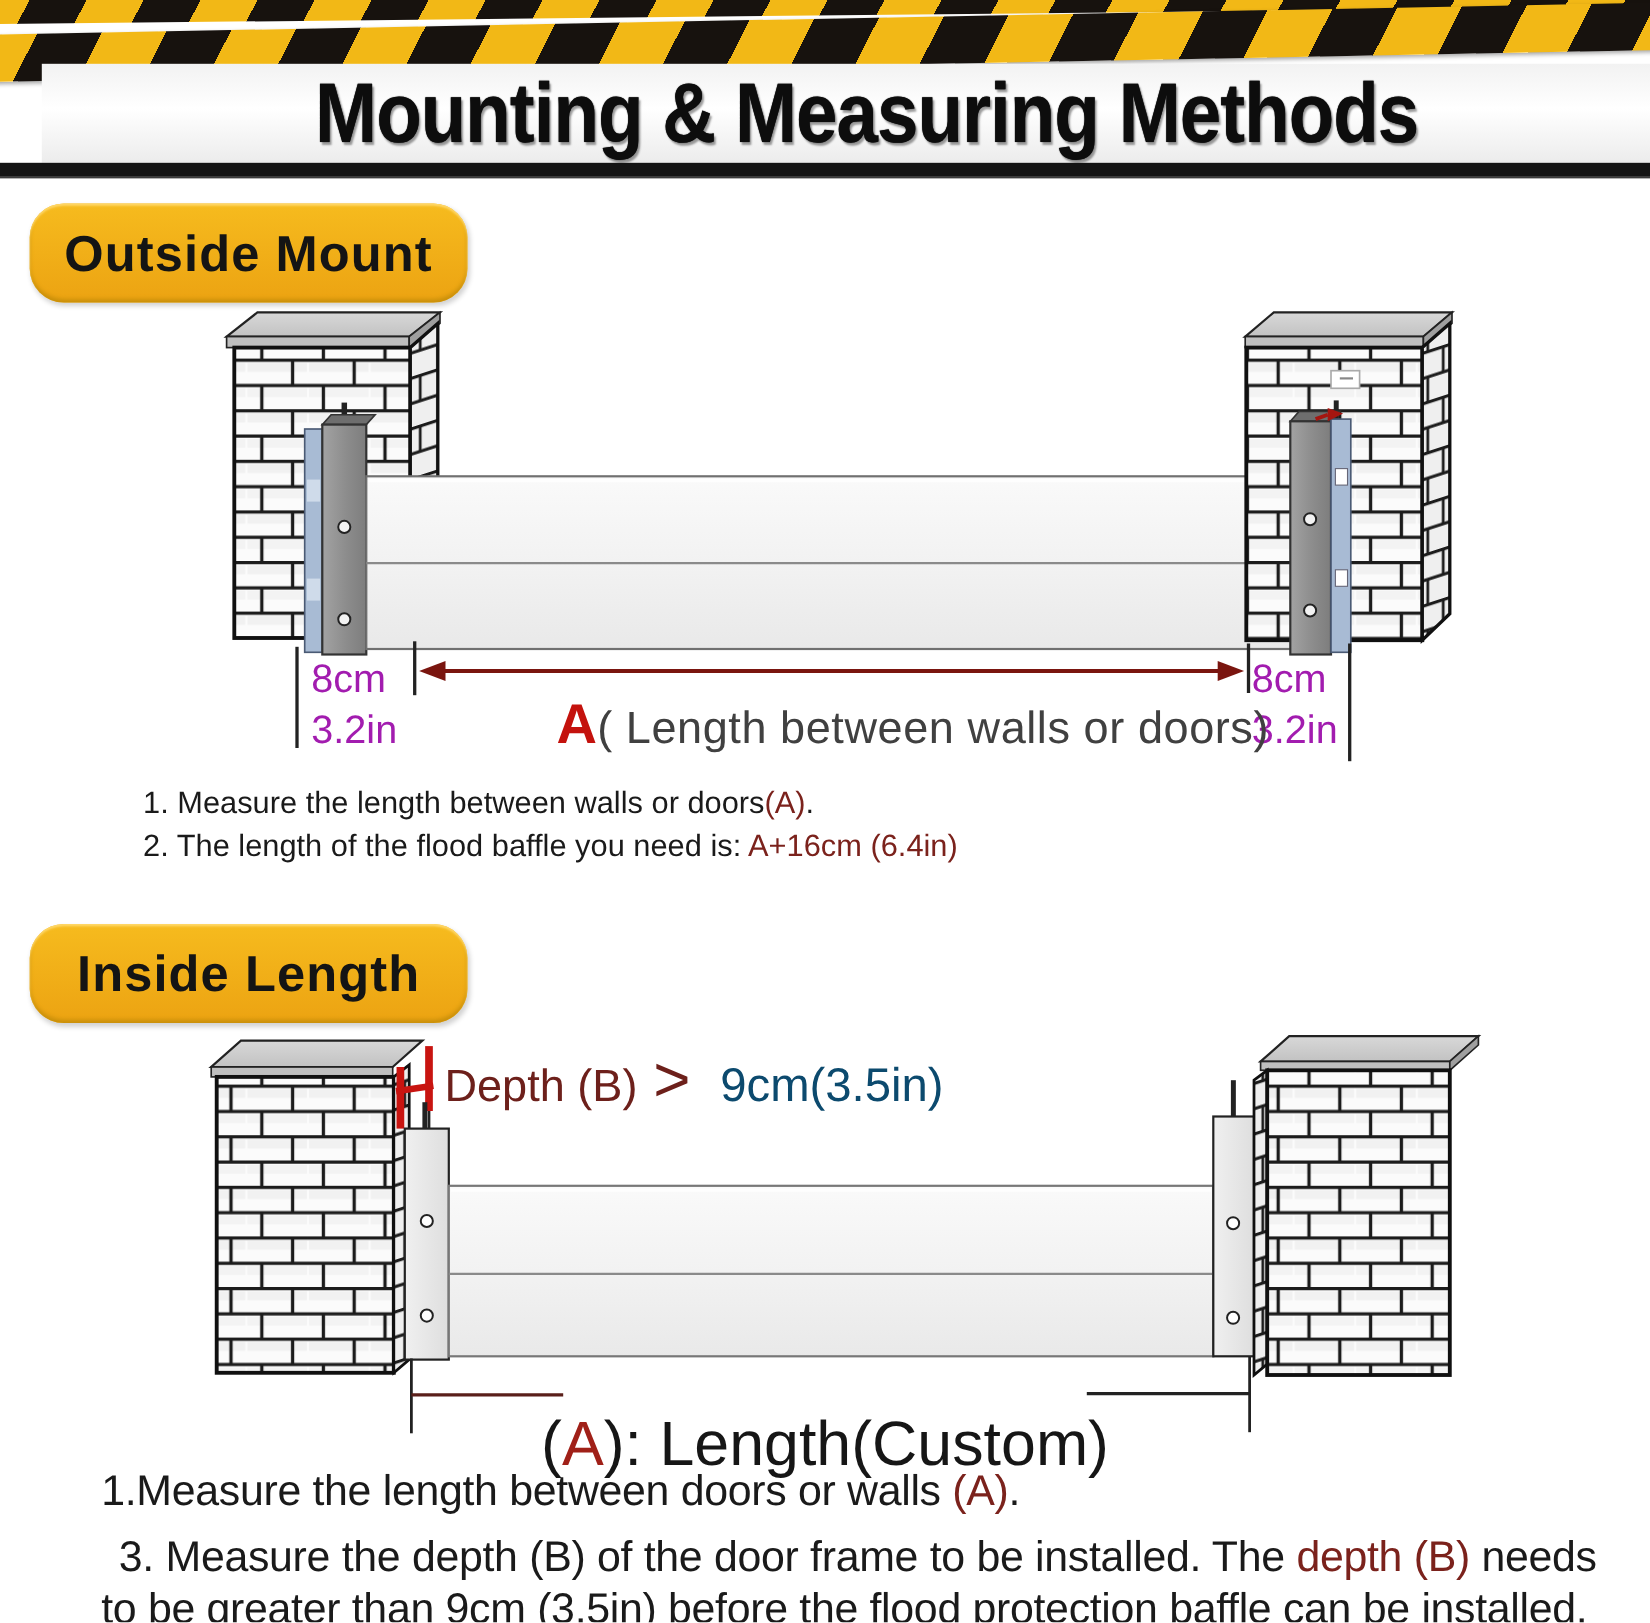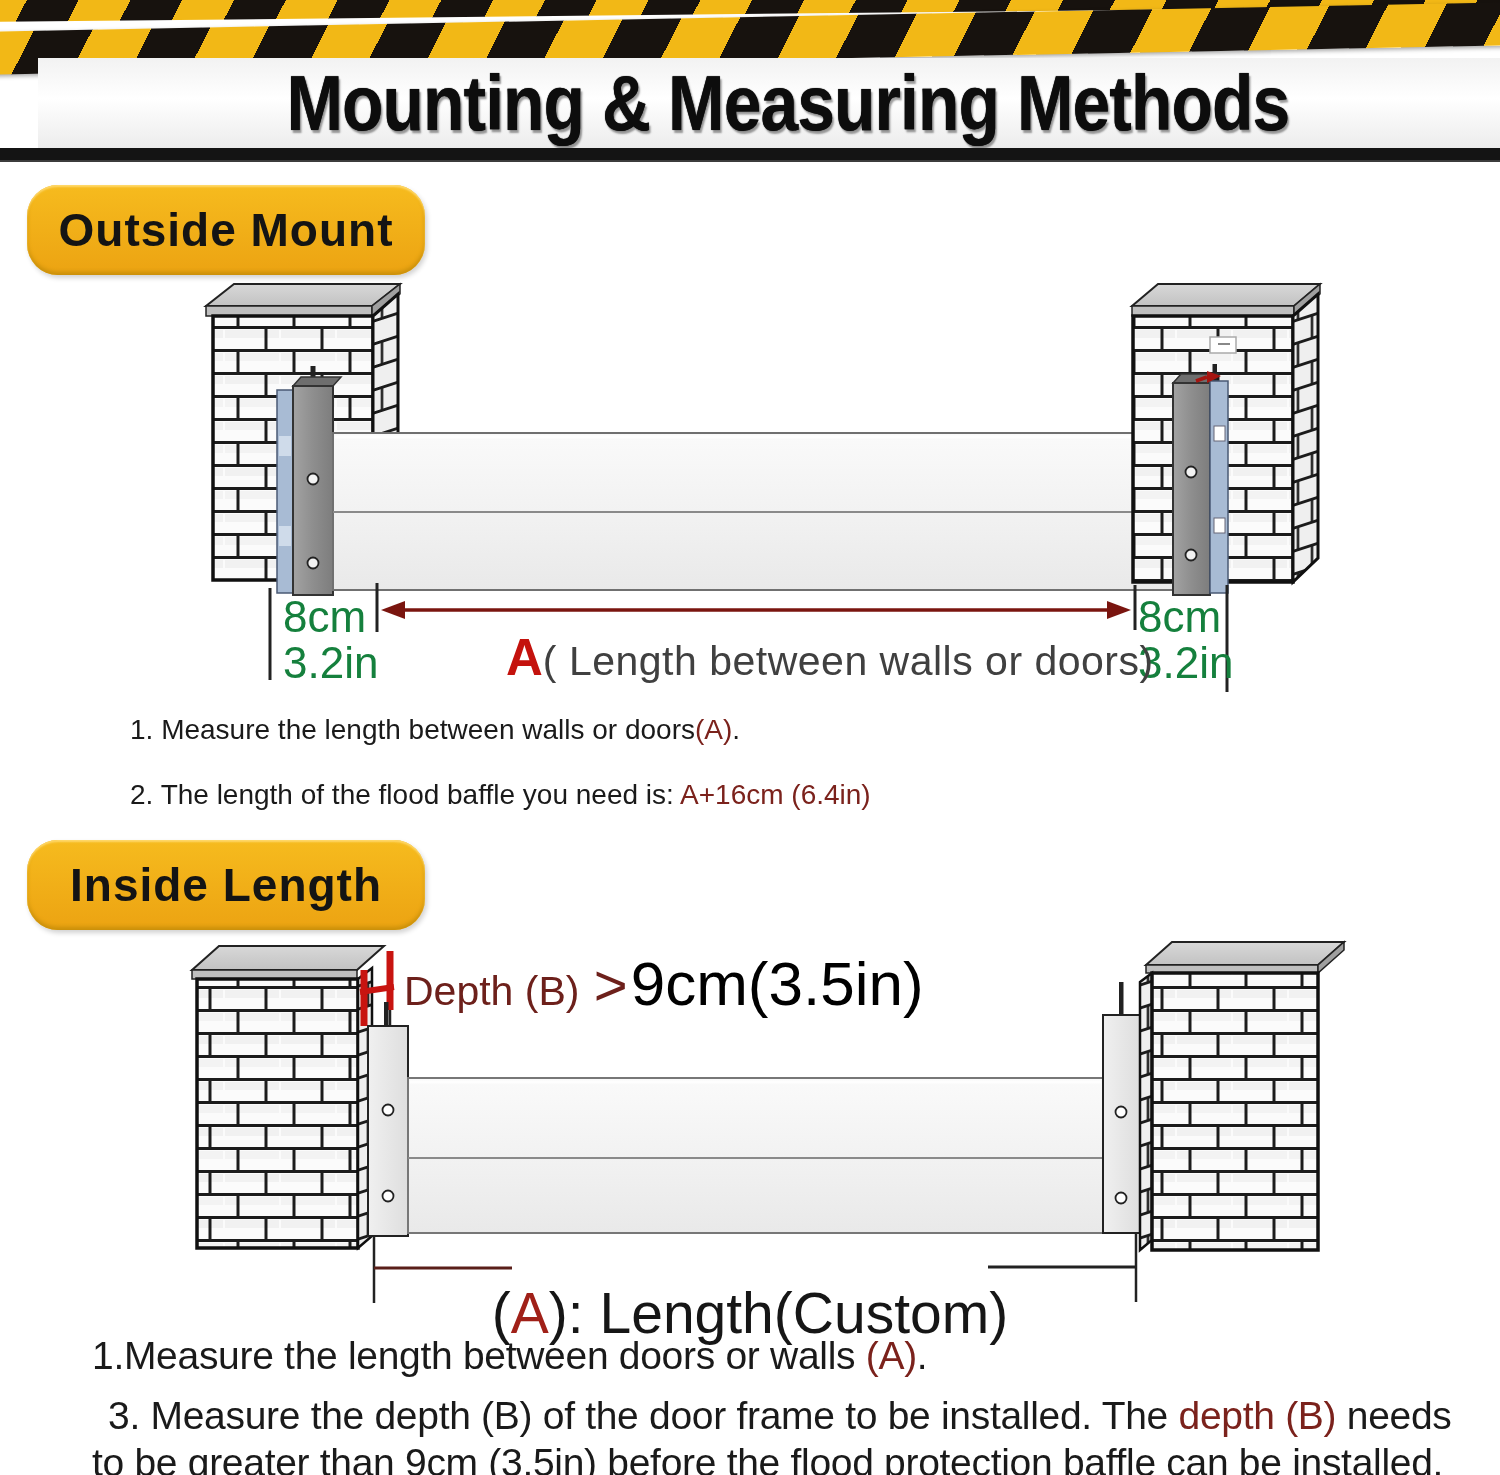--- a/index.html
+++ b/index.html
@@ -29,38 +29,38 @@
     box-shadow:inset 0 2px 2px #ffd86a, inset 0 -3px 4px #c88f0a, 2px 3px 5px rgba(0,0,0,.18);
     display:flex; align-items:center; justify-content:center;}
   .badge span{font-size:46px; font-weight:bold; letter-spacing:1px; color:#141414;}
   .badge-outside{top:185px;}
   .badge-inside{top:840px;}
   
   .diagram{position:absolute; left:0;}
   .diagram-outside{top:280px;}
   .diagram-inside{top:940px;}
   
-  .dim8{position:absolute; font-size:44px; color:#15803d; line-height:46px; white-space:nowrap;}
+  .dim8{position:absolute; font-size:36px; color:#a21caf; line-height:46px; white-space:nowrap;}
   .dim8-left{left:283px; top:594px;}
   .dim8-right{left:1138px; top:594px;}
   .arrow-label{position:absolute; left:506px; top:628px; white-space:nowrap;}
   .arrow-label .red-a{font-size:51px; font-weight:bold; color:#c4120d;}
   .arrow-label .rest{font-size:41px; color:#404040; letter-spacing:0.5px;}
   .depth-label{position:absolute; left:404px; top:948px; white-space:nowrap;}
   .depth-label .d1{font-size:41px; color:#6d201b;}
   .depth-label .dgt{font-size:58px; color:#6d201b; margin:0 3px;}
-  .depth-label .d2{font-size:62px; color:#000000;}
+  .depth-label .d2{font-size:43px; color:#0c4a6e;margin-left:24px;}
   .length-label{position:absolute; left:0; top:1280px; width:1500px; text-align:center;
     font-size:57px; color:#161616; white-space:nowrap;}
   .length-label .red-a2{color:#a02018;}
   
   .instr{position:absolute; white-space:nowrap; color:#1a1a1a;}
   .instr .maroon{color:#7b221c;}
   .instr-outside{left:130px; top:714px; font-size:28px;}
-  .instr-outside .ln2{margin-top:33px;}
+  .instr-outside .ln2{margin-top:7px;}
   .instr-inside{left:92px; top:1334px; font-size:39px; letter-spacing:-0.3px;}
   .instr-inside .ln2{margin-top:16px; margin-left:16px;}
   .instr-inside .ln3{margin-top:3px;}
 </style>
 </head>
 <body>
 
 <div class="canvas">
 
   <div class="tape tape-a"></div>

